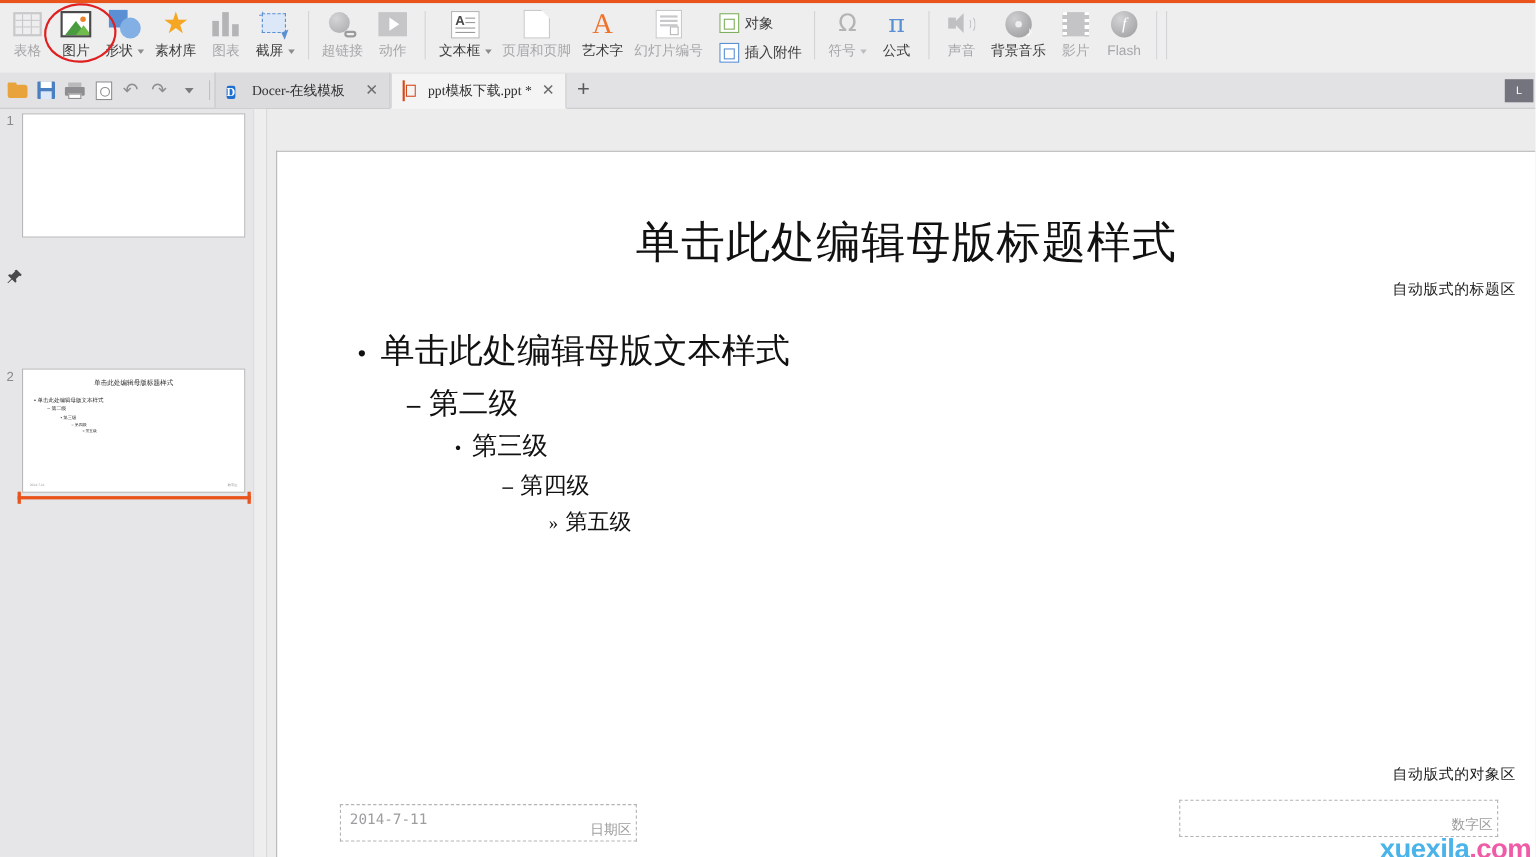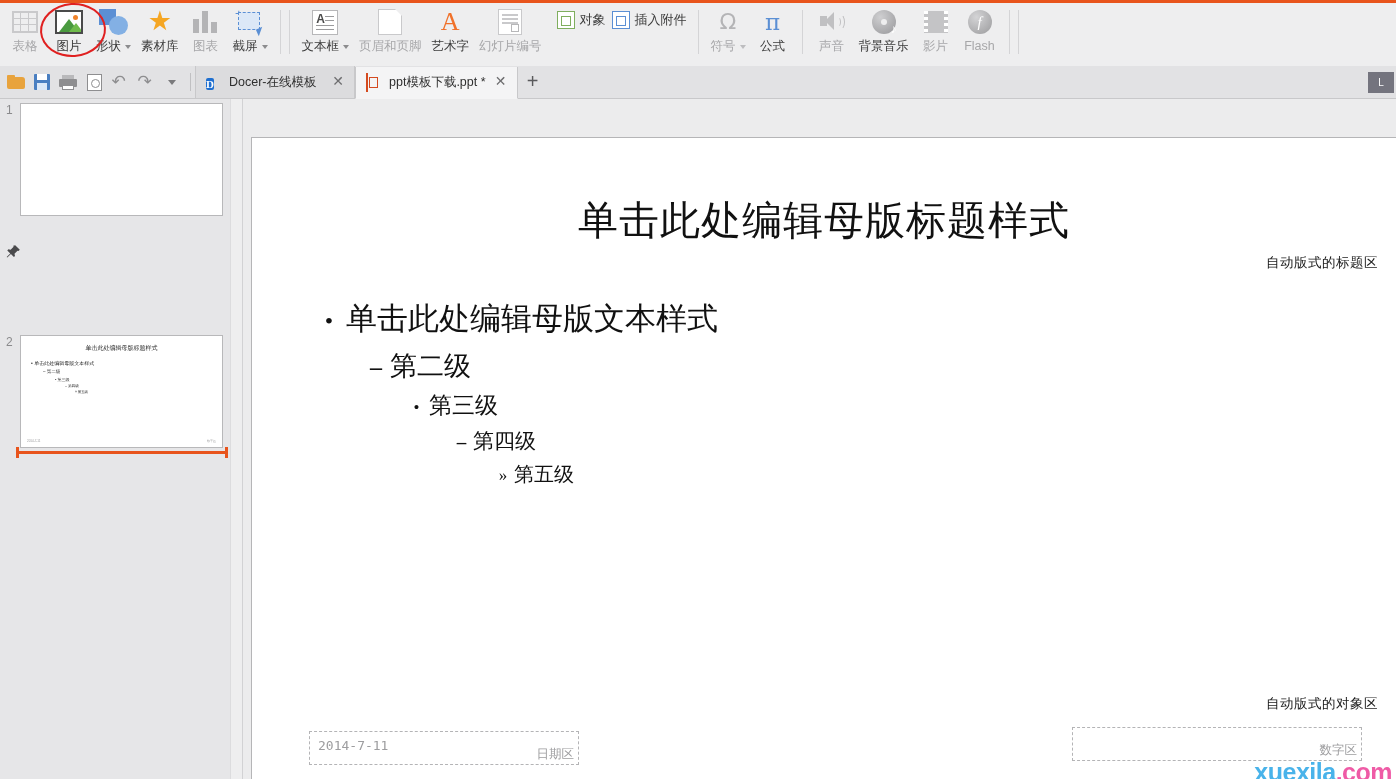--- a/index.html
+++ b/index.html
@@ -40,21 +40,21 @@
   }
   .rb-label.dim { color:#a7a7a9; }
   .caret {
     display:inline-block; width:0;height:0;
     border-left:3.5px solid transparent; border-right:3.5px solid transparent;
     border-top:4px solid #8c8c8e; margin-left:4px; vertical-align:1px;
   }
   .caret.dim { border-top-color:#bdbdbf; }
 
   
-  .rb-stack { display:flex; flex-direction:row; justify-content:center; height:60px; padding:3px 4px 0 4px;}
+  .rb-stack { display:flex; flex-direction:column; justify-content:center; height:60px; padding:3px 4px 0 4px;}
   .rb-row { display:flex; align-items:center; gap:5px; height:27px; padding:0 3px; }
   .rb-row .rb-label { margin-top:0; font-size:13px; }
   .ic-table { width:26px;height:22px;border:2px solid #c9c9cb; display:grid;
     grid-template-columns:repeat(3,1fr); grid-template-rows:repeat(3,1fr); }
   .ic-table i { border-right:1px solid #c9c9cb; border-bottom:1px solid #c9c9cb; }
   .ic-table i:nth-child(3n){border-right:none}
   .ic-table i:nth-child(n+7){border-bottom:none}
 
   .ic-pic { width:28px;height:24px;border:2px solid #4a4a4a;background:#fff; position:relative; overflow:hidden;}
   .ic-pic .mt { position:absolute; left:2px; bottom:0; width:0;height:0;
@@ -192,21 +192,21 @@
     padding:0 8px 0 10px; gap:7px; cursor:default;
     border-left:1px solid #c8c8ca; border-right:1px solid #c8c8ca;
     min-width:160px;
   }
   .tab.inactive{ background:#dcdcde; }
   .tab.active{ background:#f4f4f5; border-bottom:1px solid #f4f4f5; margin-bottom:-1px; }
   .tab-ic{width:16px;height:16px;flex:none;}
   .ic-docer{width:16px;height:16px;background:#1f6fd0;color:#fff;font-size:11px;line-height:16px;text-align:center;font-family:"Liberation Serif",serif;font-weight:bold;border-radius:2px;}
   .ic-ppt{width:15px;height:16px;background:#fff;border:1.4px solid #d44a1f;position:relative;}
   .ic-ppt::after{content:"";position:absolute;left:2px;top:3px;width:7px;height:9px;border:1.4px solid #d44a1f;}
-  .tab-title{font-size:12.5px;color:#2f2f2f;white-space:nowrap;flex:1;font-family:Liberation Sans, sans-serif;}
+  .tab-title{font-size:12.5px;color:#2f2f2f;white-space:nowrap;flex:1;font-family:Liberation Serif, serif;}
   .tab-close{width:16px;height:16px;color:#6d6d6f;font-size:14px;line-height:15px;text-align:center;cursor:default;}
   .tab-add{width:30px;height:32px;color:#5a5a5c;font-size:20px;line-height:30px;text-align:center;cursor:default;}
   .tabbar-right{margin-left:auto;display:flex;align-items:center;height:33px;}
   .tb-right-btn{width:26px;height:21px;background:#74747e;color:#fff;font-size:10px;line-height:21px;text-align:center;margin-right:2px;}
 
   
   .leftpanel{
     position:absolute; left:0; top:99px; width:243px; height:680px;
     background:#e6e6e8; border-right:1px solid #d2d2d4;
   }
@@ -366,20 +366,37 @@
               <span class="cur"></span>
             </span>
         </span>
         <span class="rb-label"><span>截屏</span><i class="caret"></i></span>
       </div>
 
     </div>
 
     <div class="rb-sep"></div>
 
+    <div class="rb-group">
+      <div class="rb-item">
+        <span class="rb-icon">
+          <span class="ic-link">
+              <span class="globe"></span>
+              <span class="ch"></span>
+            </span>
+        </span>
+        <span class="rb-label dim">超链接</span>
+      </div>
+      <div class="rb-item">
+        <span class="rb-icon">
+            <span class="ic-play"></span>
+          </span>
+        <span class="rb-label dim">动作</span>
+      </div>
+    </div>
 
     <div class="rb-sep"></div>
 
     <div class="rb-group">
       <div class="rb-item">
         <span class="rb-icon">
           <span class="ic-textbox">
               <span class="A">A</span>
               <span class="ln n1"></span>
               <span class="ln n2"></span>

